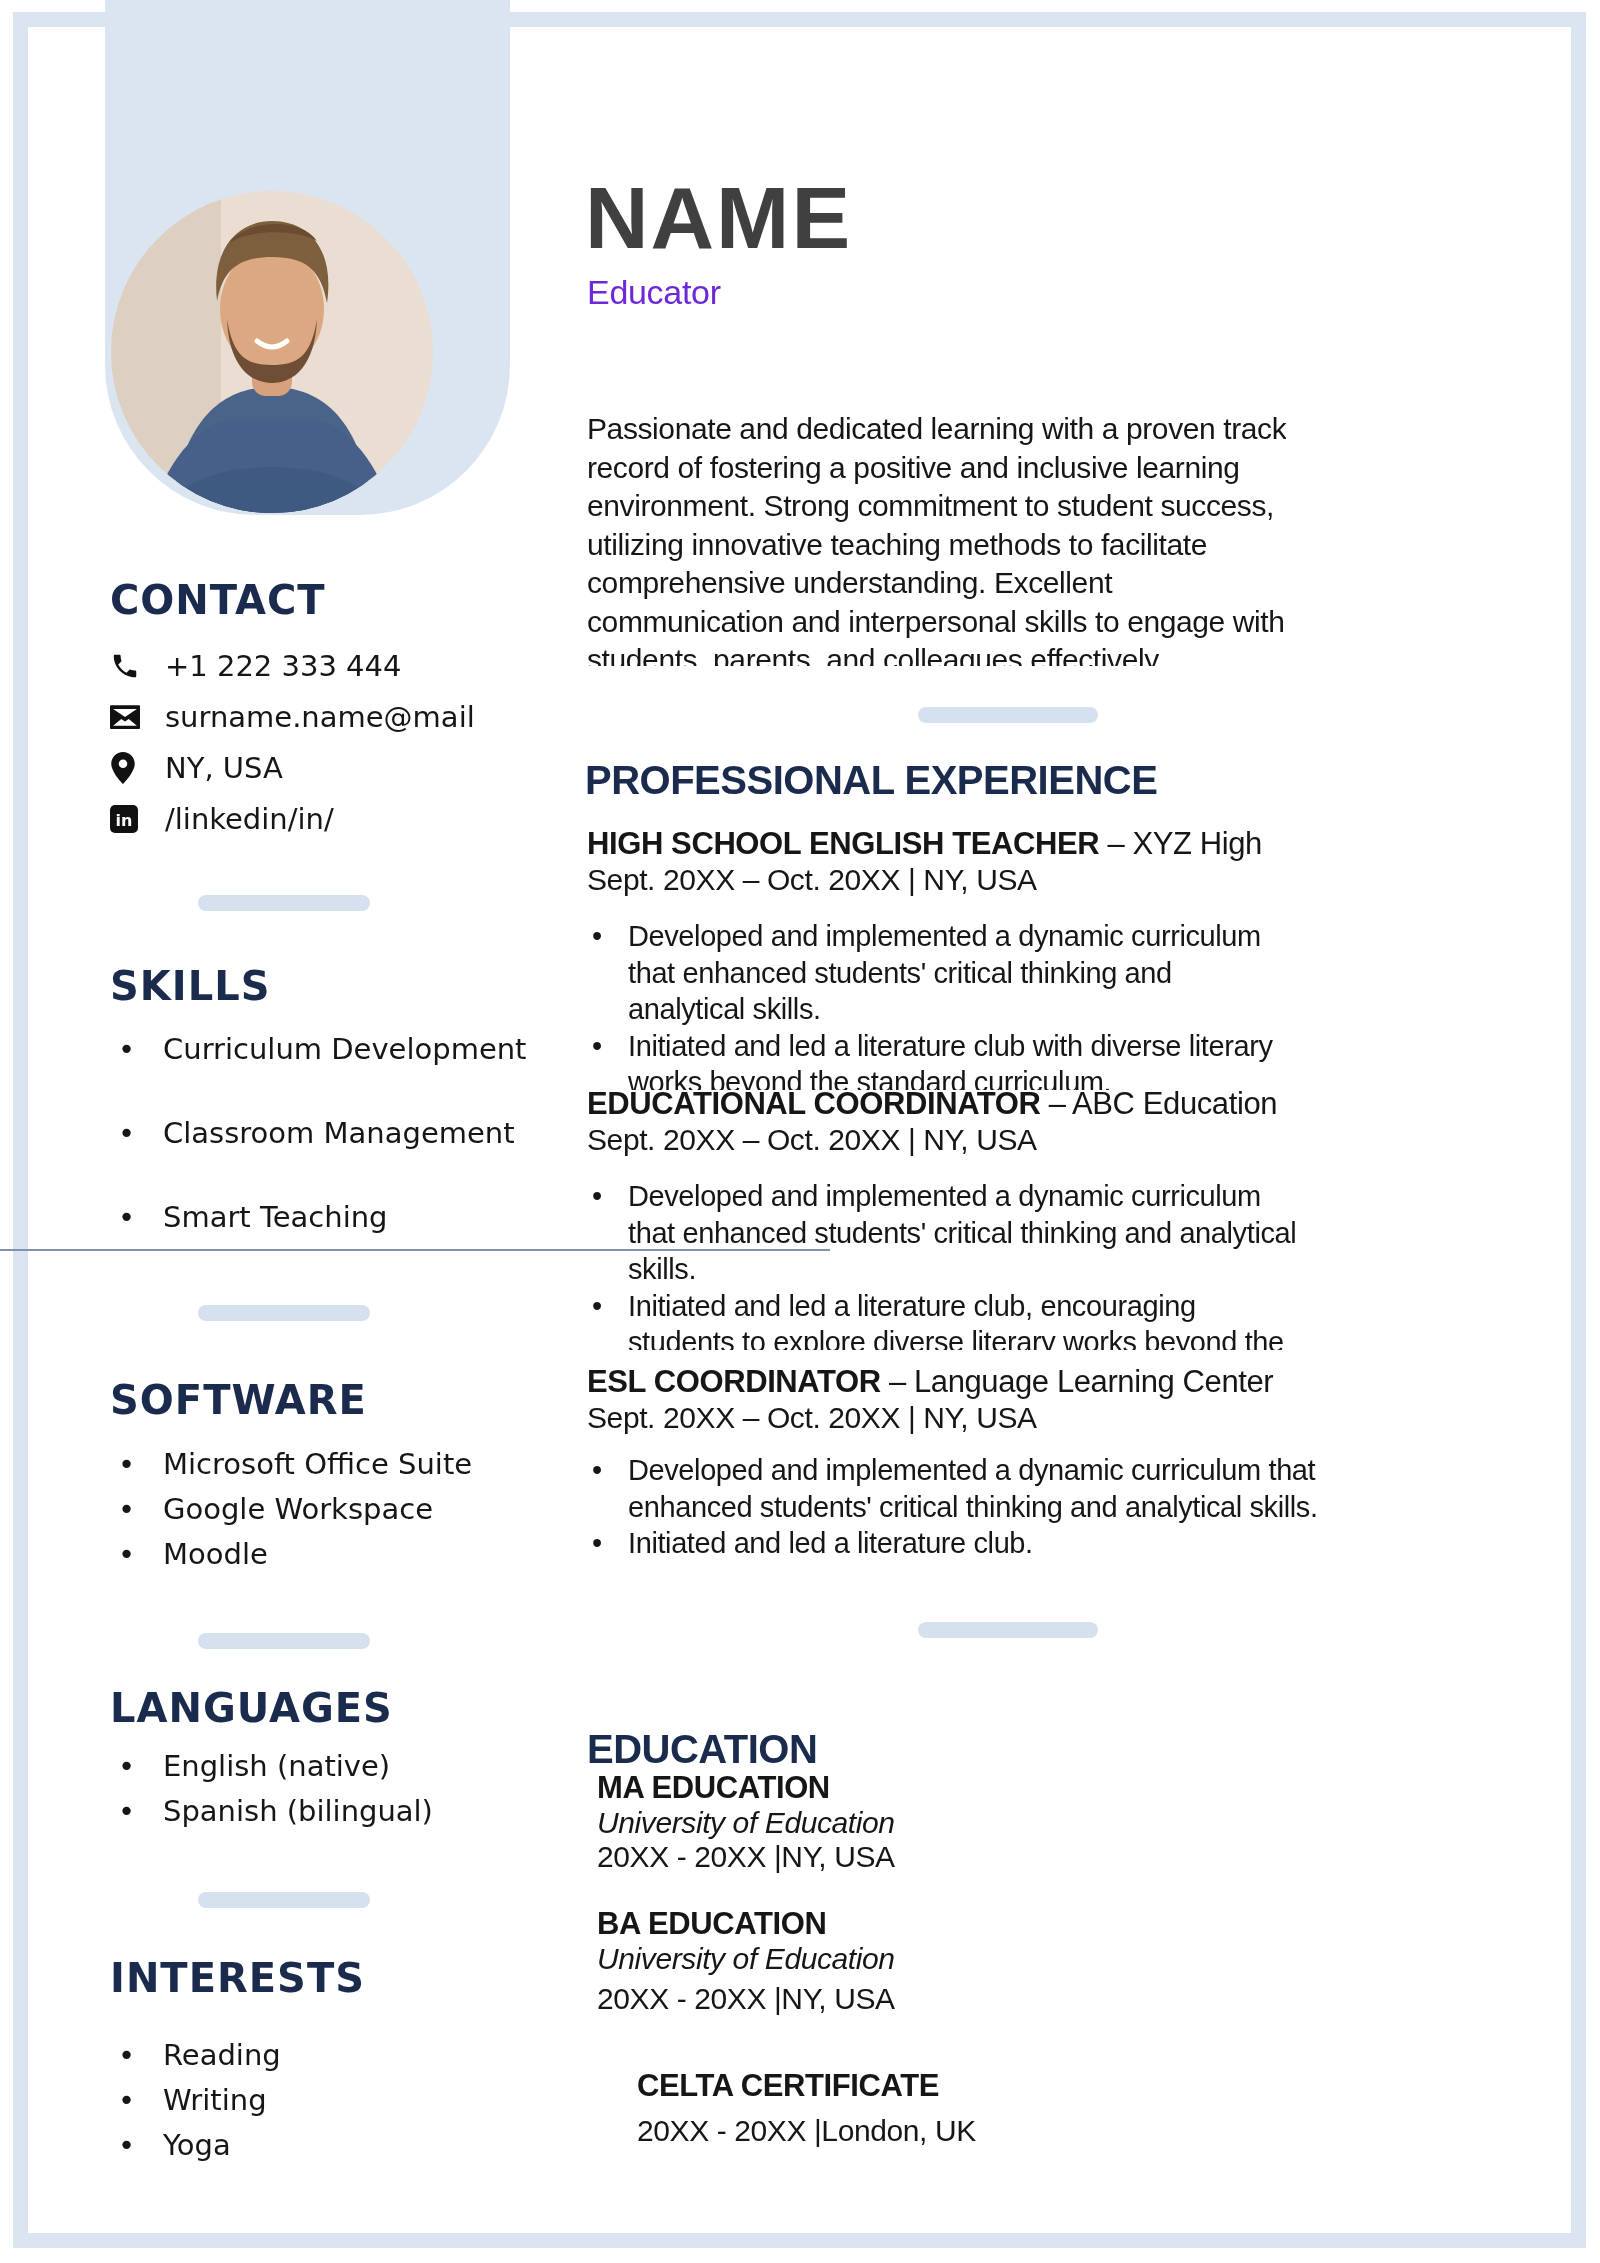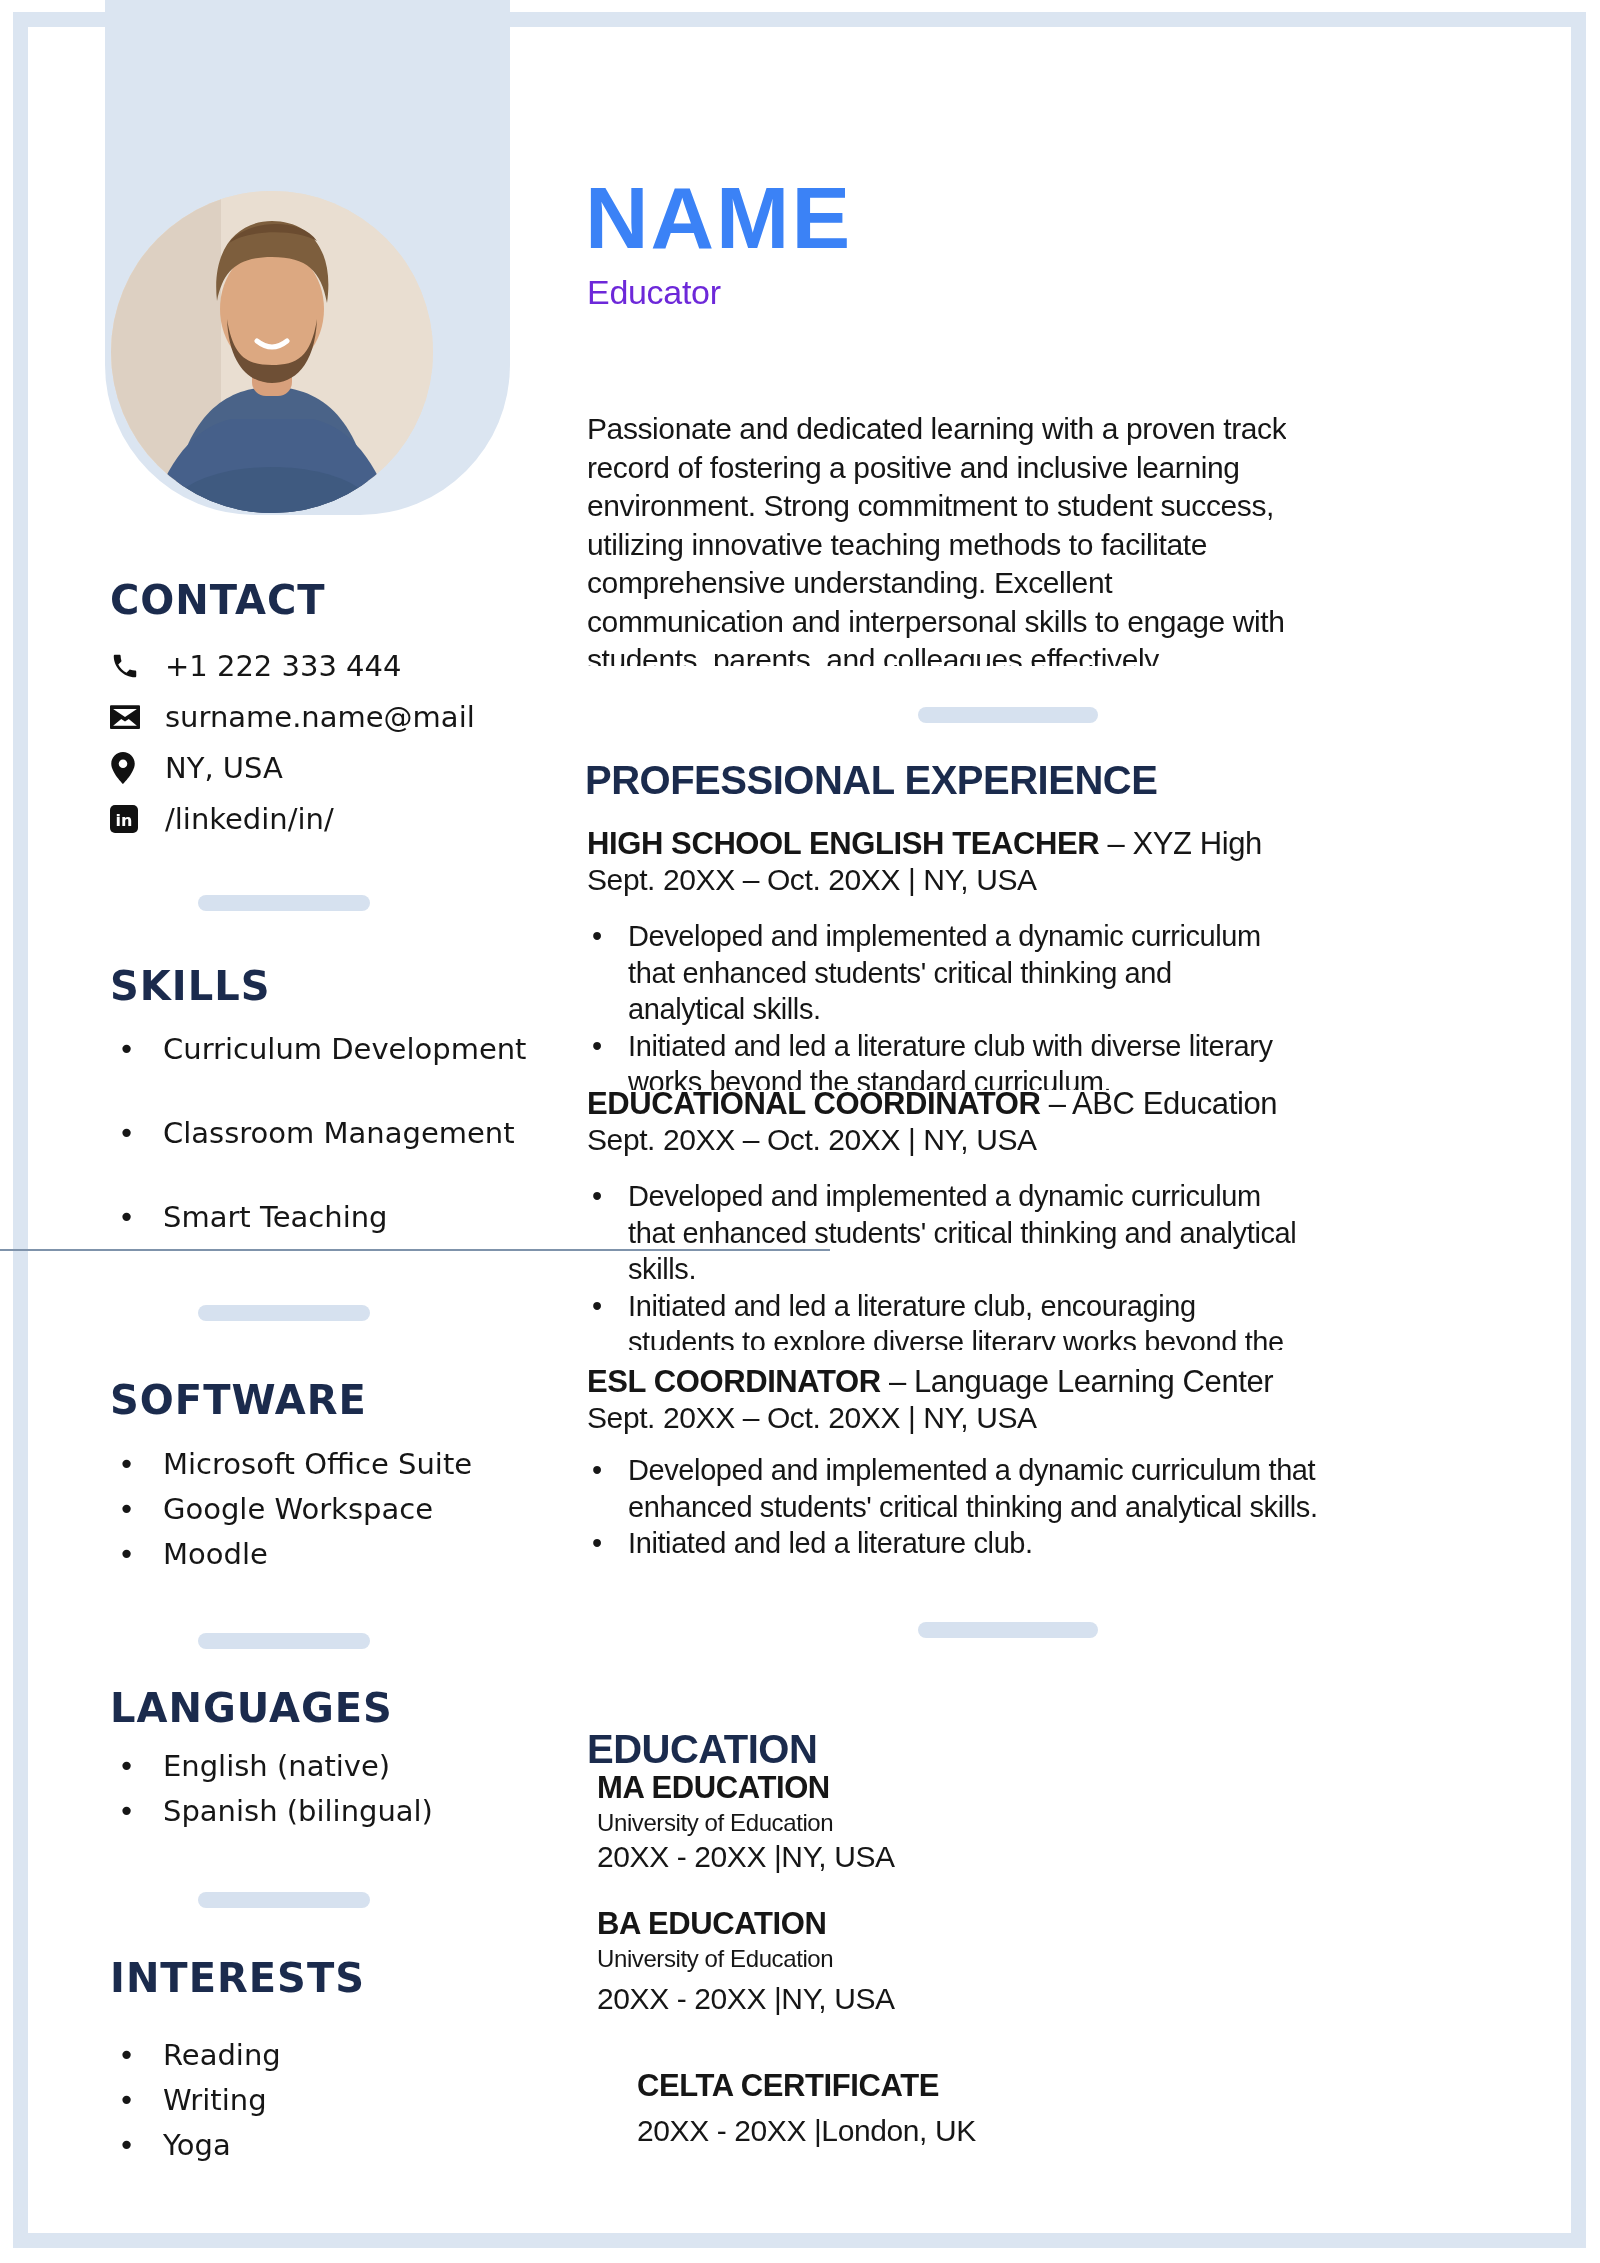--- a/index.html
+++ b/index.html
@@ -26,41 +26,41 @@
              color:#1b2b4d;letter-spacing:1px;}
   .side-list{position:absolute;left:110px;}
   .srow{display:flex;align-items:flex-start;font-family:"DejaVu Sans",sans-serif;font-size:29px;}
   .srow .dot{width:53px;padding-left:8px;box-sizing:border-box;}
   .contact-row{height:51px;display:flex;align-items:center;font-family:"DejaVu Sans",sans-serif;font-size:29px;}
   .contact-row .cicon{width:55px;display:flex;align-items:flex-start;}
   .skill-row{height:42px;margin-bottom:42px;line-height:42px;}
   .small-row{height:45px;line-height:45px;}
   
   .main-name{position:absolute;left:585px;top:172px;font-size:88px;line-height:92px;font-weight:700;
-             color:#3b82f6;letter-spacing:2px;}
+             color:#404040;letter-spacing:2px;}
   .main-role{position:absolute;left:587px;top:272px;font-size:34px;line-height:40px;color:#6d28d9;
              letter-spacing:-0.3px;}
   .summary{position:absolute;left:587px;top:410px;height:256px;overflow:hidden;font-size:30px;
            letter-spacing:-0.4px;}
   .summary div{line-height:38.5px;white-space:nowrap;}
   .main-head{position:absolute;left:585px;font-weight:700;font-size:40px;line-height:46px;
              color:#1b2b4d;letter-spacing:-0.5px;}
   .job{position:absolute;left:587px;}
   .job-title-line{font-size:31px;line-height:36px;letter-spacing:-0.4px;white-space:nowrap;}
   .job-title-line b{font-weight:700;}
   .job-dates{font-size:30px;line-height:36px;letter-spacing:-0.4px;white-space:nowrap;}
   .bullets{margin-top:20px;}
   .bullet{display:flex;align-items:flex-start;}
   .bullet .dot{width:41px;padding-left:5px;box-sizing:border-box;font-size:29px;line-height:36.5px;}
   .blines{font-size:29px;letter-spacing:-0.4px;}
   .blines div{line-height:36.5px;white-space:nowrap;}
   .clip{height:26px;overflow:hidden;}
   .edu-entry{position:absolute;left:597px;}
   .edu-degree{font-weight:700;font-size:31px;line-height:36px;letter-spacing:-0.4px;white-space:nowrap;}
-  .edu-school{font-size:24px;line-height:34px;letter-spacing:-0.4px;white-space:nowrap;}
+  .edu-school{font-style:italic;font-size:30px;line-height:34px;letter-spacing:-0.4px;white-space:nowrap;}
   .edu-dates{font-size:30px;line-height:34px;letter-spacing:-0.4px;white-space:nowrap;}
   .icon-svg{display:block;}
 </style>
 </head>
 <body>
 
 <div class="page">
 
   <div class="frame frame-top"></div>
   <div class="frame frame-left"></div>

